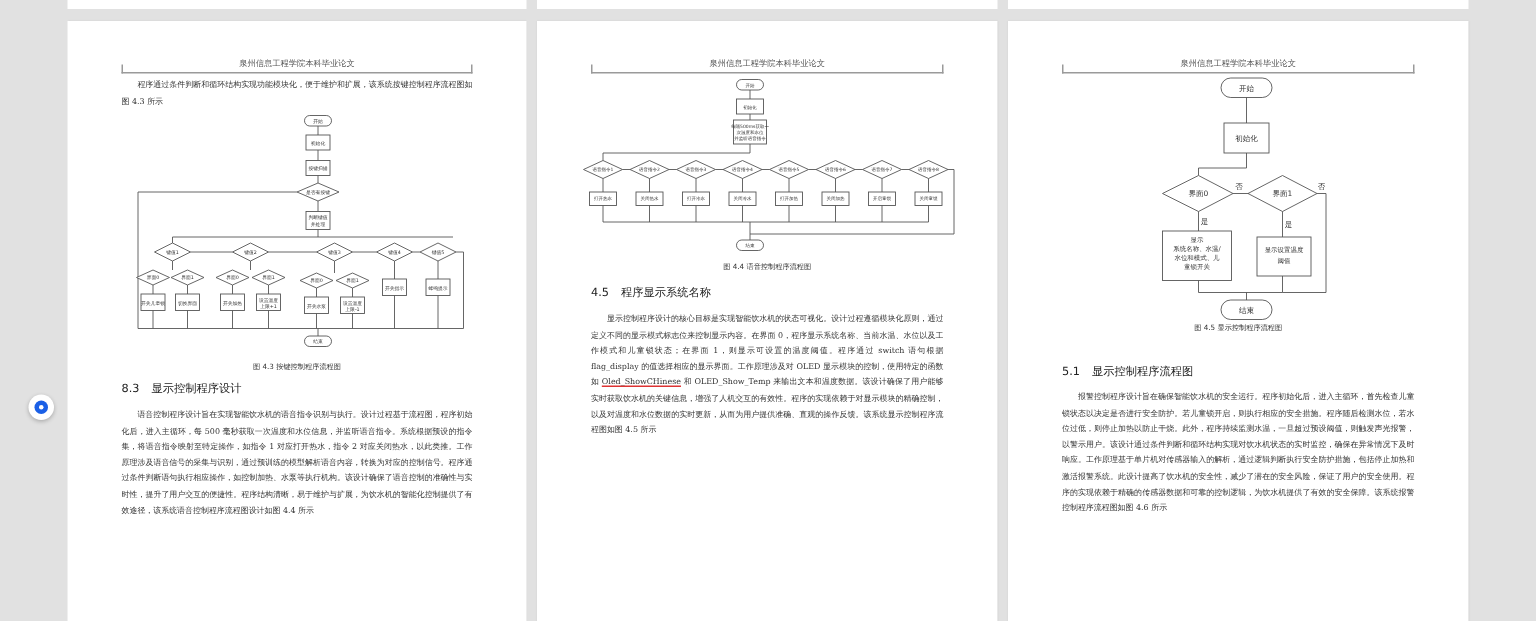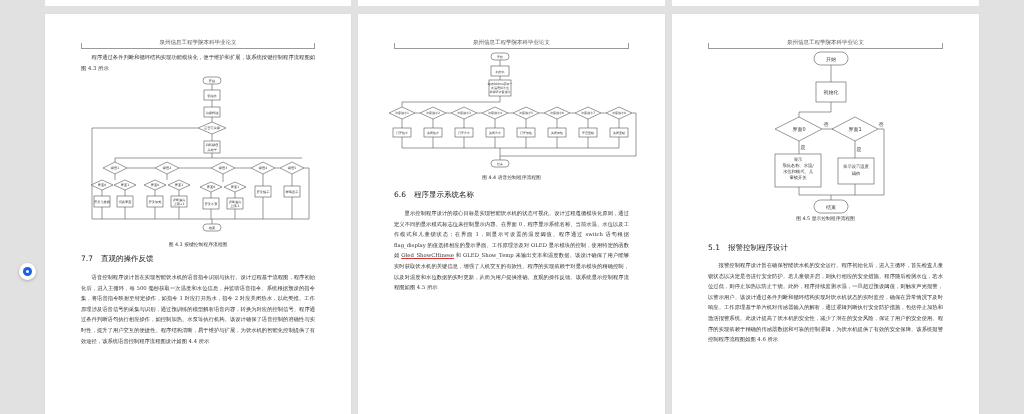--- a/index.html
+++ b/index.html
@@ -126,21 +126,21 @@
           <line x1="205" y1="123" x2="205" y2="145"></line>
       </g>
       <line x1="125" y1="145" x2="125" y2="150"></line>
       <rect x="116" y="150" width="18" height="7" rx="3.5"></rect>
       <text x="125" y="154.8" fill="#333" stroke="none">结束</text>
     </g>
   </svg>
 
   <div class="cap" style="top:227px">图 4.3 按键控制程序流程图</div>
   <div class="sec" style="top:240px">
-    <span>7.7</span><span>直观的操作反馈</span>
+    <span>8.3</span><span>显示控制程序设计</span>
   </div>
   <div class="txt ind" style="top:258px">语音控制程序设计旨在实现智能饮水机的语音指令识别与执行。设计过程基于流程图，程序初始化后，进入主循环，每 500 毫秒获取一次温度和水位信息，并监听语音指令。系统根据预设的指令集，将语音指令映射至特定操作，如指令 1 对应打开热水，指令 2 对应关闭热水，以此类推。工作原理涉及语音信号的采集与识别，通过预训练的模型解析语音内容，转换为对应的控制信号。程序通过条件判断语句执行相应操作，如控制加热、水泵等执行机构。该设计确保了语音控制的准确性与实时性，提升了用户交互的便捷性。程序结构清晰，易于维护与扩展，为饮水机的智能化控制提供了有效途径，该系统语音控制程序流程图设计如图 4.4 所示</div>
 </div>
 
 <div class="page" style="left:358px;width:307px">
   <div class="hdr">泉州信息工程学院本科毕业论文</div>
 
   <svg style="position:absolute;left:30px;top:38px" width="250" height="120" viewBox="0 0 250 120">
     <g stroke="#555" stroke-width="0.6" fill="#fff" font-size="3" text-anchor="middle">
       <rect x="103" y="1" width="18" height="7" rx="3.5"></rect>
@@ -215,21 +215,21 @@
         <line x1="231" y1="85" x2="231" y2="96"></line>
         <line x1="112" y1="96" x2="112" y2="108"></line>
       </g>
       <rect x="103" y="108" width="18" height="7" rx="3.5"></rect>
         <text x="112" y="112.8" fill="#333" stroke="none">结束</text>
     </g>
   </svg>
 
   <div class="cap" style="top:160px">图 4.4 语音控制程序流程图</div>
   <div class="sec" style="top:176px">
-    <span>6.6</span><span>程序显示系统名称</span>
+    <span>4.5</span><span>程序显示系统名称</span>
   </div>
   <div class="txt ind" style="top:194px"><span>显示控制程序设计的核心目标是实现智能饮水机的状态可视化。设计过程遵循模块化原则，通过定义不同的显示模式标志位来控制显示内容。在界面 0，程序显示系统名称、当前水温、水位以及工作模式和儿童锁状态；在界面 1，则显示可设置的温度阈值。程序通过 switch 语句根据 flag_display 的值选择相应的显示界面。工作原理涉及对 OLED 显示模块的控制，使用特定的函数如 </span><span class="link">Oled_ShowCHinese</span><span> 和 OLED_Show_Temp 来输出文本和温度数据。该设计确保了用户能够实时获取饮水机的关键信息，增强了人机交互的有效性。程序的实现依赖于对显示模块的精确控制，以及对温度和水位数据的实时更新，从而为用户提供准确、直观的操作反馈。该系统显示控制程序流程图如图 4.5 所示</span></div>
 </div>
 
 <div class="page" style="left:672px;width:307px">
   <div class="hdr">泉州信息工程学院本科毕业论文</div>
 
   <svg style="position:absolute;left:90px;top:36px" width="130" height="164" viewBox="0 0 130 164">
     <g stroke="#555" stroke-width="0.6" fill="#fff" font-size="5" text-anchor="middle">
       <rect x="52" y="2" width="34" height="13" rx="6.5"></rect>
@@ -261,20 +261,20 @@
       <line x1="93" y1="134" x2="93" y2="145"></line>
       <polyline points="116,79 122,79 122,145 93,145" fill="none"></polyline>
       <line x1="69" y1="145" x2="69" y2="150"></line>
       <rect x="52" y="150" width="34" height="13" rx="6.5"></rect>
         <text x="69" y="158.5" fill="#333" stroke="none">结束</text>
     </g>
   </svg>
 
   <div class="cap" style="top:201px">图 4.5 显示控制程序流程图</div>
   <div class="sec" style="top:229px">
-    <span>5.1</span><span>报警控制程序设计</span>
+    <span>5.1</span><span>显示控制程序流程图</span>
   </div>
   <div class="txt ind" style="top:246px">报警控制程序设计旨在确保智能饮水机的安全运行。程序初始化后，进入主循环，首先检查儿童锁状态以决定是否进行安全防护。若儿童锁开启，则执行相应的安全措施。程序随后检测水位，若水位过低，则停止加热以防止干烧。此外，程序持续监测水温，一旦超过预设阈值，则触发声光报警，以警示用户。该设计通过条件判断和循环结构实现对饮水机状态的实时监控，确保在异常情况下及时响应。工作原理基于单片机对传感器输入的解析，通过逻辑判断执行安全防护措施，包括停止加热和激活报警系统。此设计提高了饮水机的安全性，减少了潜在的安全风险，保证了用户的安全使用。程序的实现依赖于精确的传感器数据和可靠的控制逻辑，为饮水机提供了有效的安全保障。该系统报警控制程序流程图如图 4.6 所示</div>
 </div>
 
 <div class="floatbtn">
   <div class="in"></div>
 </div>
 
 </body></html>

